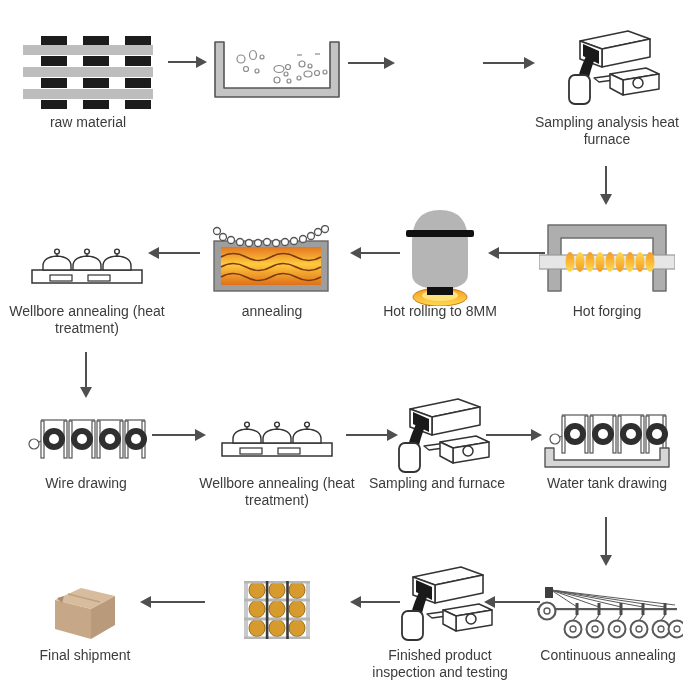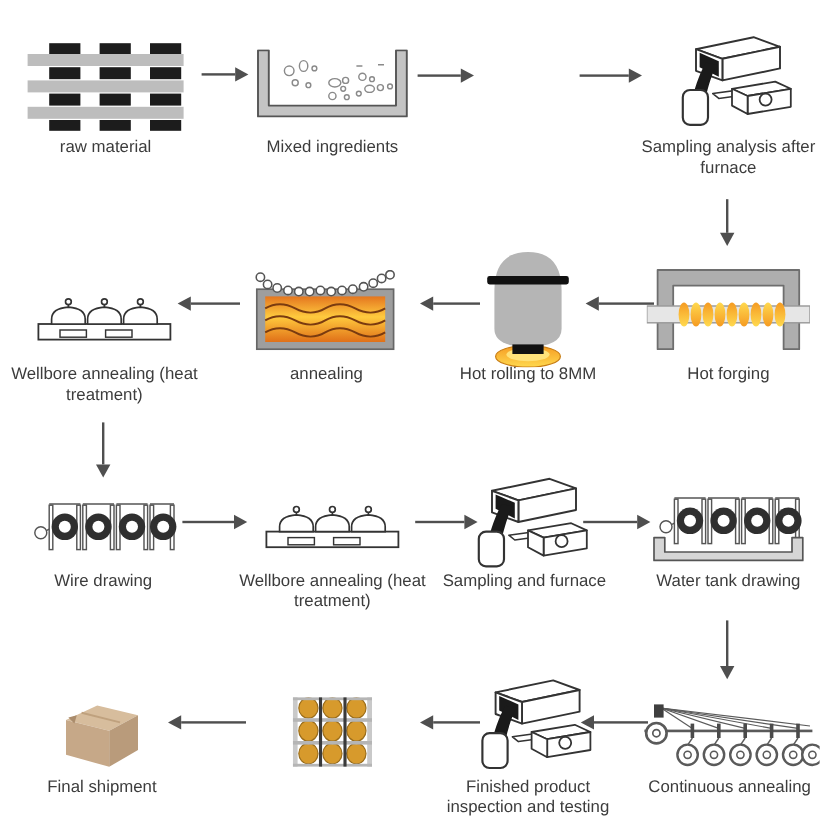--- a/index.html
+++ b/index.html
@@ -161,31 +161,30 @@
             <circle cx="97" cy="25" r="2"></circle>
           <ellipse cx="95" cy="33" rx="4" ry="3"></ellipse>
             <circle cx="104" cy="32" r="2.5"></circle>
             <circle cx="112" cy="31" r="2"></circle>
           <line x1="84" y1="14" x2="89" y2="14"></line>
             <line x1="102" y1="13" x2="107" y2="13"></line>
           <circle cx="86" cy="37" r="2"></circle>
         </g>
       </svg>
     </div>
-    <div class="label">Mixed ingredients</div>
   </div>
 
 
   <div class="cell" style="left:532px;top:20px;width:150px">
     <div class="iconbox" style="height:94px">
       <svg width="115" height="82" viewBox="0 0 115 80">
         <use href="#pour-icon"></use>
       </svg>
     </div>
-    <div class="label">Sampling analysis after furnace</div>
+    <div class="label">Sampling analysis heat furnace</div>
   </div>
 
   <div class="cell" style="left:532px;top:210px;width:150px">
     <div class="iconbox" style="height:93px">
       <svg width="136" height="80" viewBox="0 0 136 80">
         <path d="M9,74 V8 H127 V74 H114 V21 H22 V74 Z" fill="#aeaeae" stroke="#6e6e6e" stroke-width="1.5" stroke-linejoin="round"></path>
         <rect x="0" y="38" width="136" height="14" fill="#e6e6e6" stroke="#9a9a9a" stroke-width="1.2"></rect>
         <g>
           <ellipse cx="31" cy="45" rx="4.5" ry="10" fill="url(#flameGrad)"></ellipse>
           <ellipse cx="41" cy="45" rx="4.5" ry="10" fill="url(#flameGrad2)"></ellipse>

